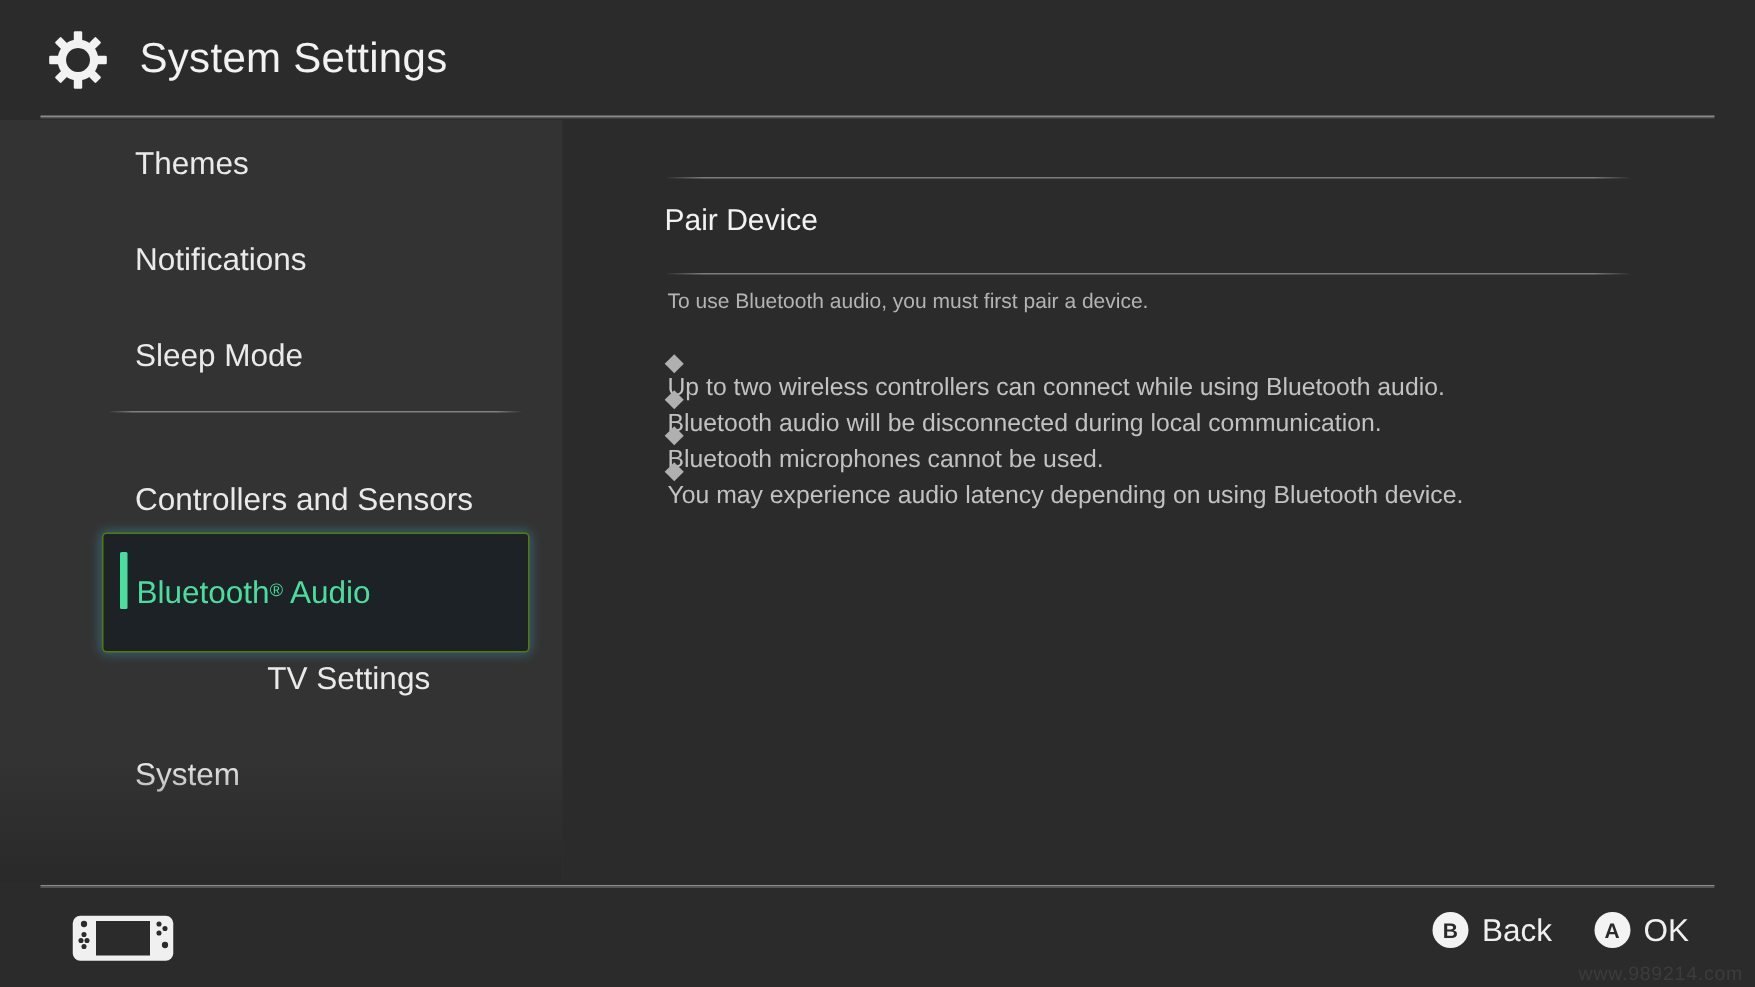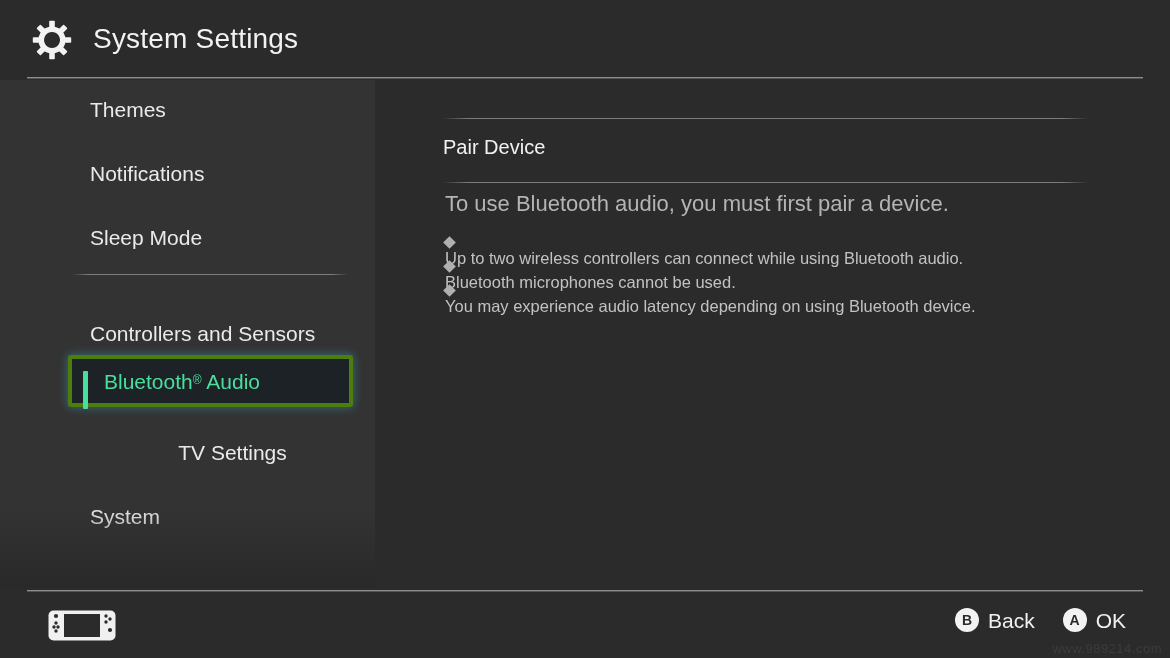--- a/index.html
+++ b/index.html
@@ -95,24 +95,24 @@
     left: 72px;
     width: 276px;
     height: 1px;
     background: linear-gradient(to right, rgba(130,130,130,0) 0%, rgba(140,140,140,0.85) 6%, rgba(140,140,140,0.85) 94%, rgba(130,130,130,0) 100%);
   }
 
   
   .side-item.selected {
     left: 68px;
     width: 285px;
-    height: 52px;
-    padding-left: 32px;
+    height: 80px;
+    padding-left: 22px;
     background: #1d2226;
-    border: 4px solid #4d7c0f;
+    border: 1px solid #4d7c0f;
     border-radius: 3px;
     box-shadow: 0 0 8px 1px rgba(63,198,234,0.35);
   }
   .side-item.selected .label {
     color: #4ade9e;
     font-size: 21px;
   }
   .side-item.selected .label .reg {
     font-size: 12px;
     vertical-align: 5px;
@@ -146,21 +146,21 @@
     position: absolute;
     left: 68px; top: 57px;
     font-size: 20px;
     color: #f2f2f2;
     font-weight: 400;
     line-height: 1;
   }
   .intro {
     position: absolute;
     left: 70px; top: 113px;
-    font-size: 22px;
+    font-size: 14px;
     color: #b4b4b4;
     line-height: 1;
   }
 
   .notes {
     position: absolute;
     left: 70px; top: 152px;
     width: 700px;
   }
   .note {
@@ -317,20 +317,24 @@
     <div class="main-rule rule-bottom"></div>
     <div class="intro">To use Bluetooth audio, you must first pair a device.</div>
 
     <div class="notes">
       <div class="note">
         <span class="diamond"></span>
         <span class="note-text">Up to two wireless controllers can connect while using Bluetooth audio.</span>
       </div>
       <div class="note">
         <span class="diamond"></span>
+        <span class="note-text">Bluetooth audio will be disconnected during local communication.</span>
+      </div>
+      <div class="note">
+        <span class="diamond"></span>
         <span class="note-text">Bluetooth microphones cannot be used.</span>
       </div>
       <div class="note">
         <span class="diamond"></span>
         <span class="note-text">You may experience audio latency depending on using Bluetooth device.</span>
       </div>
     </div>
   </div>
 
   <div class="footer-rule"></div>

